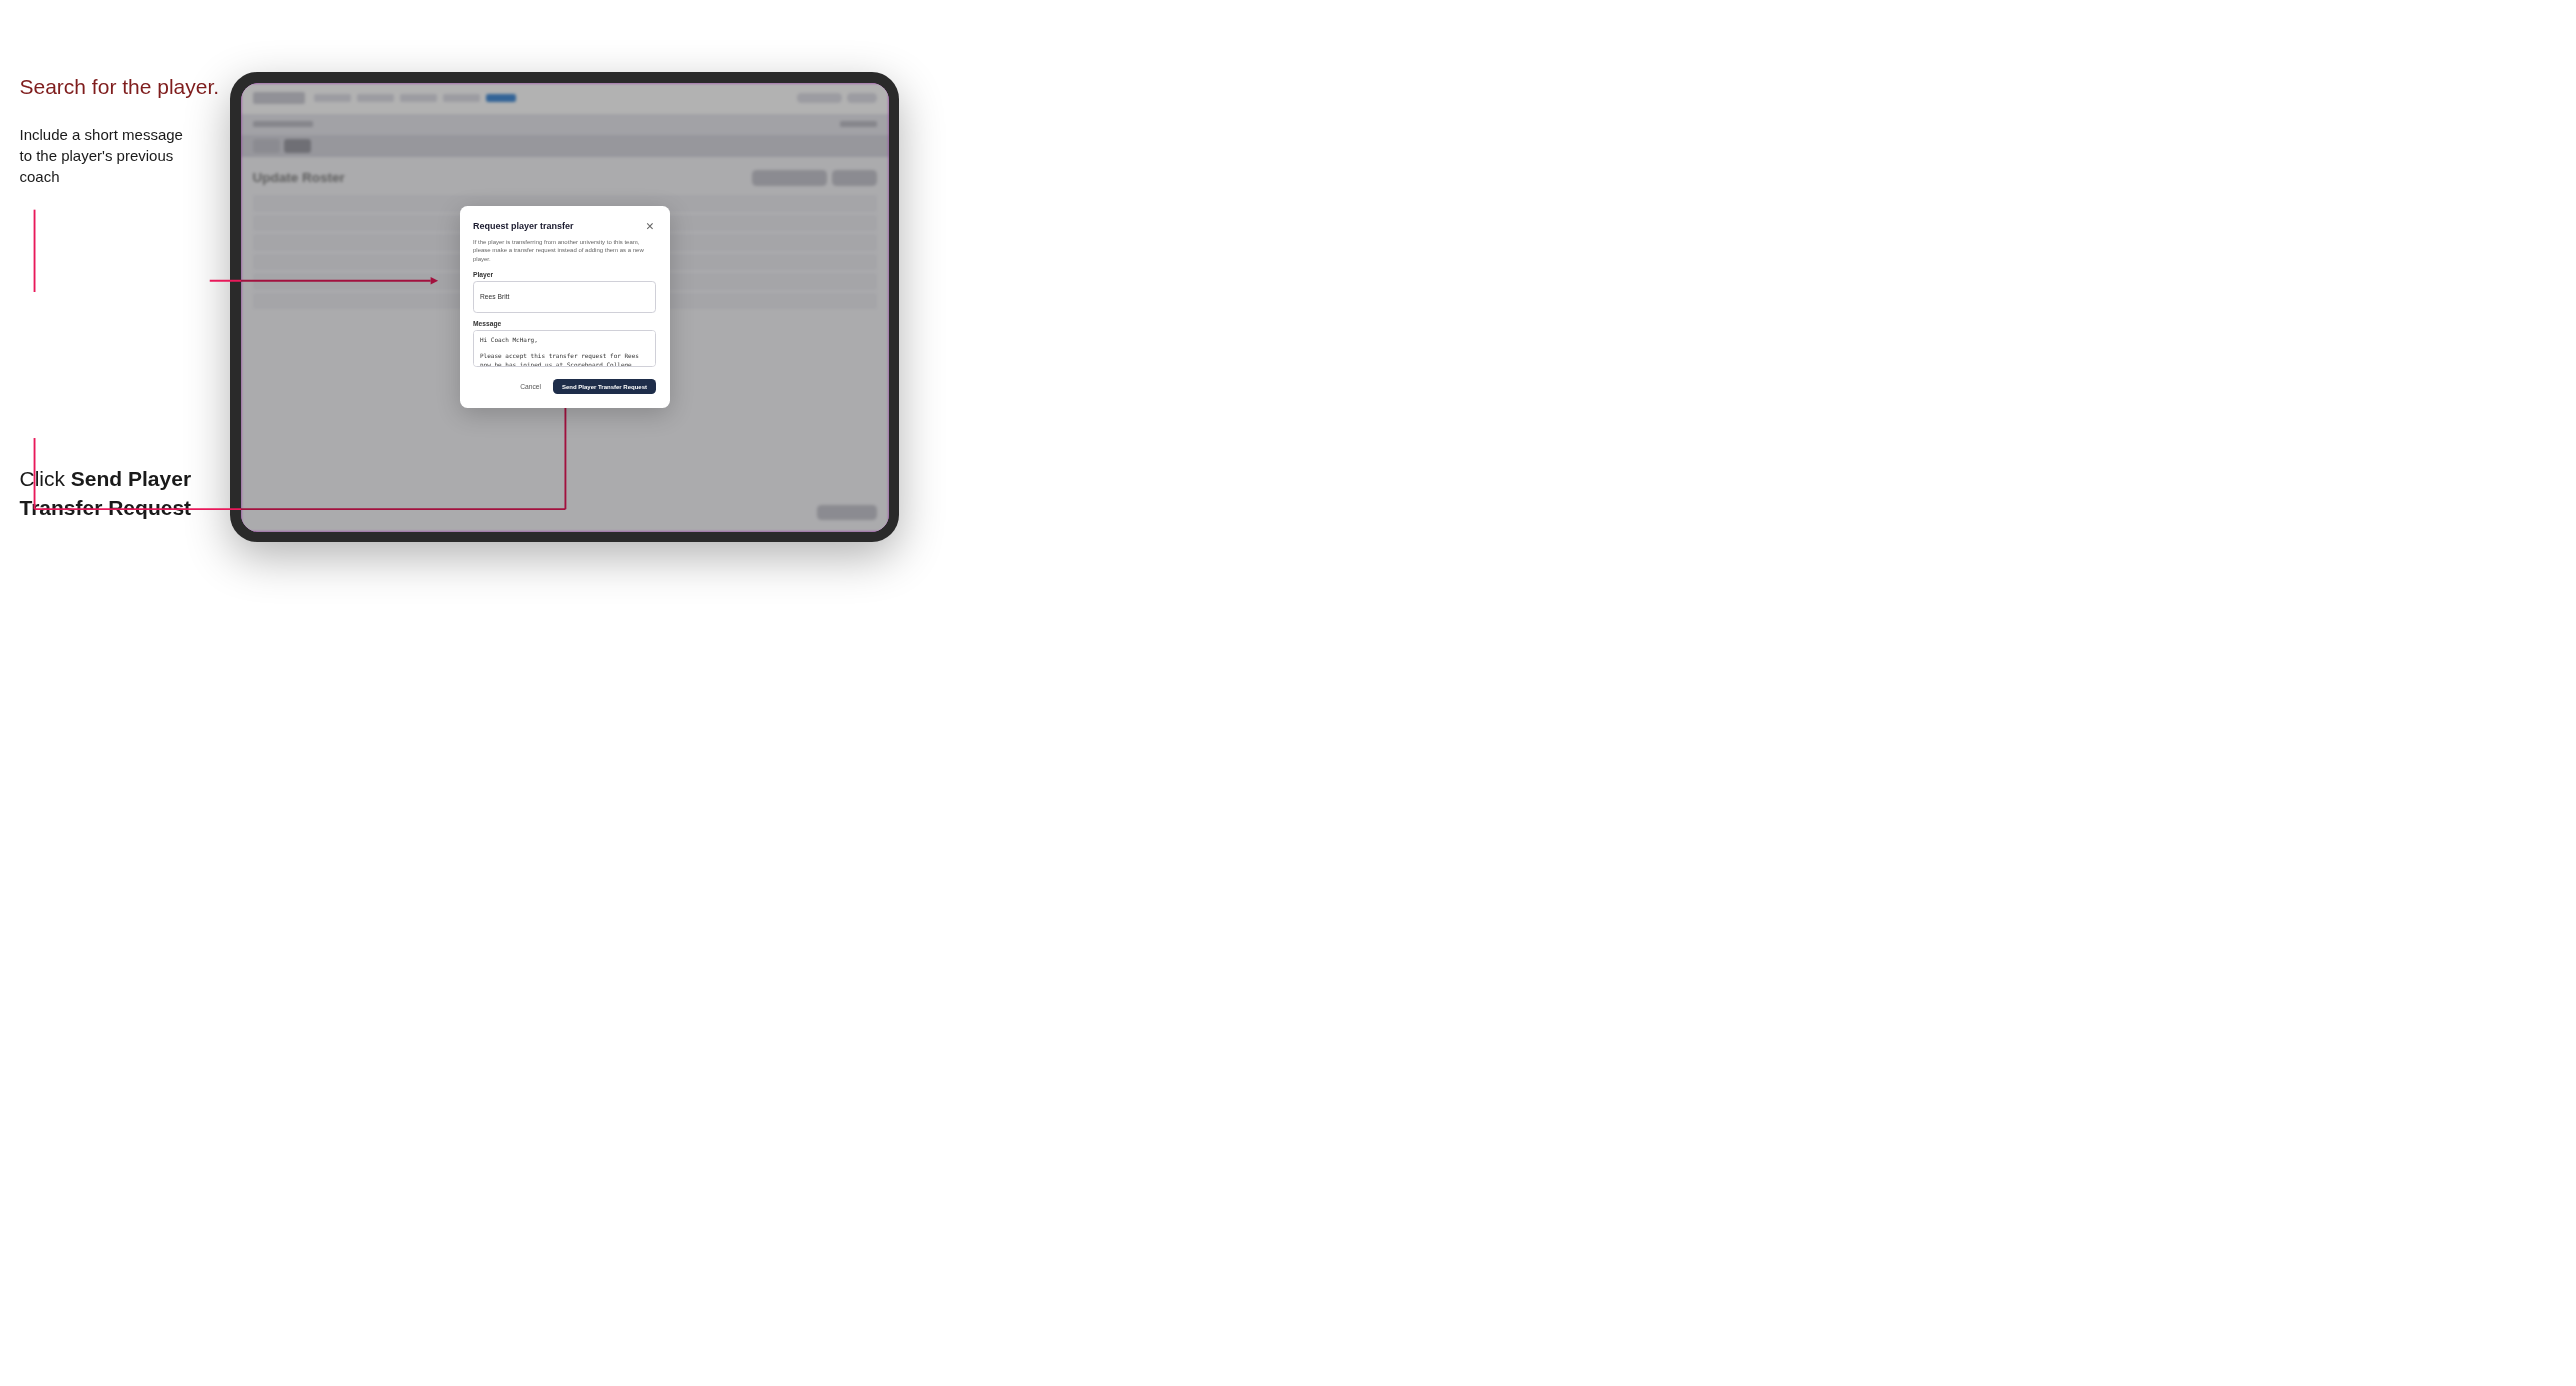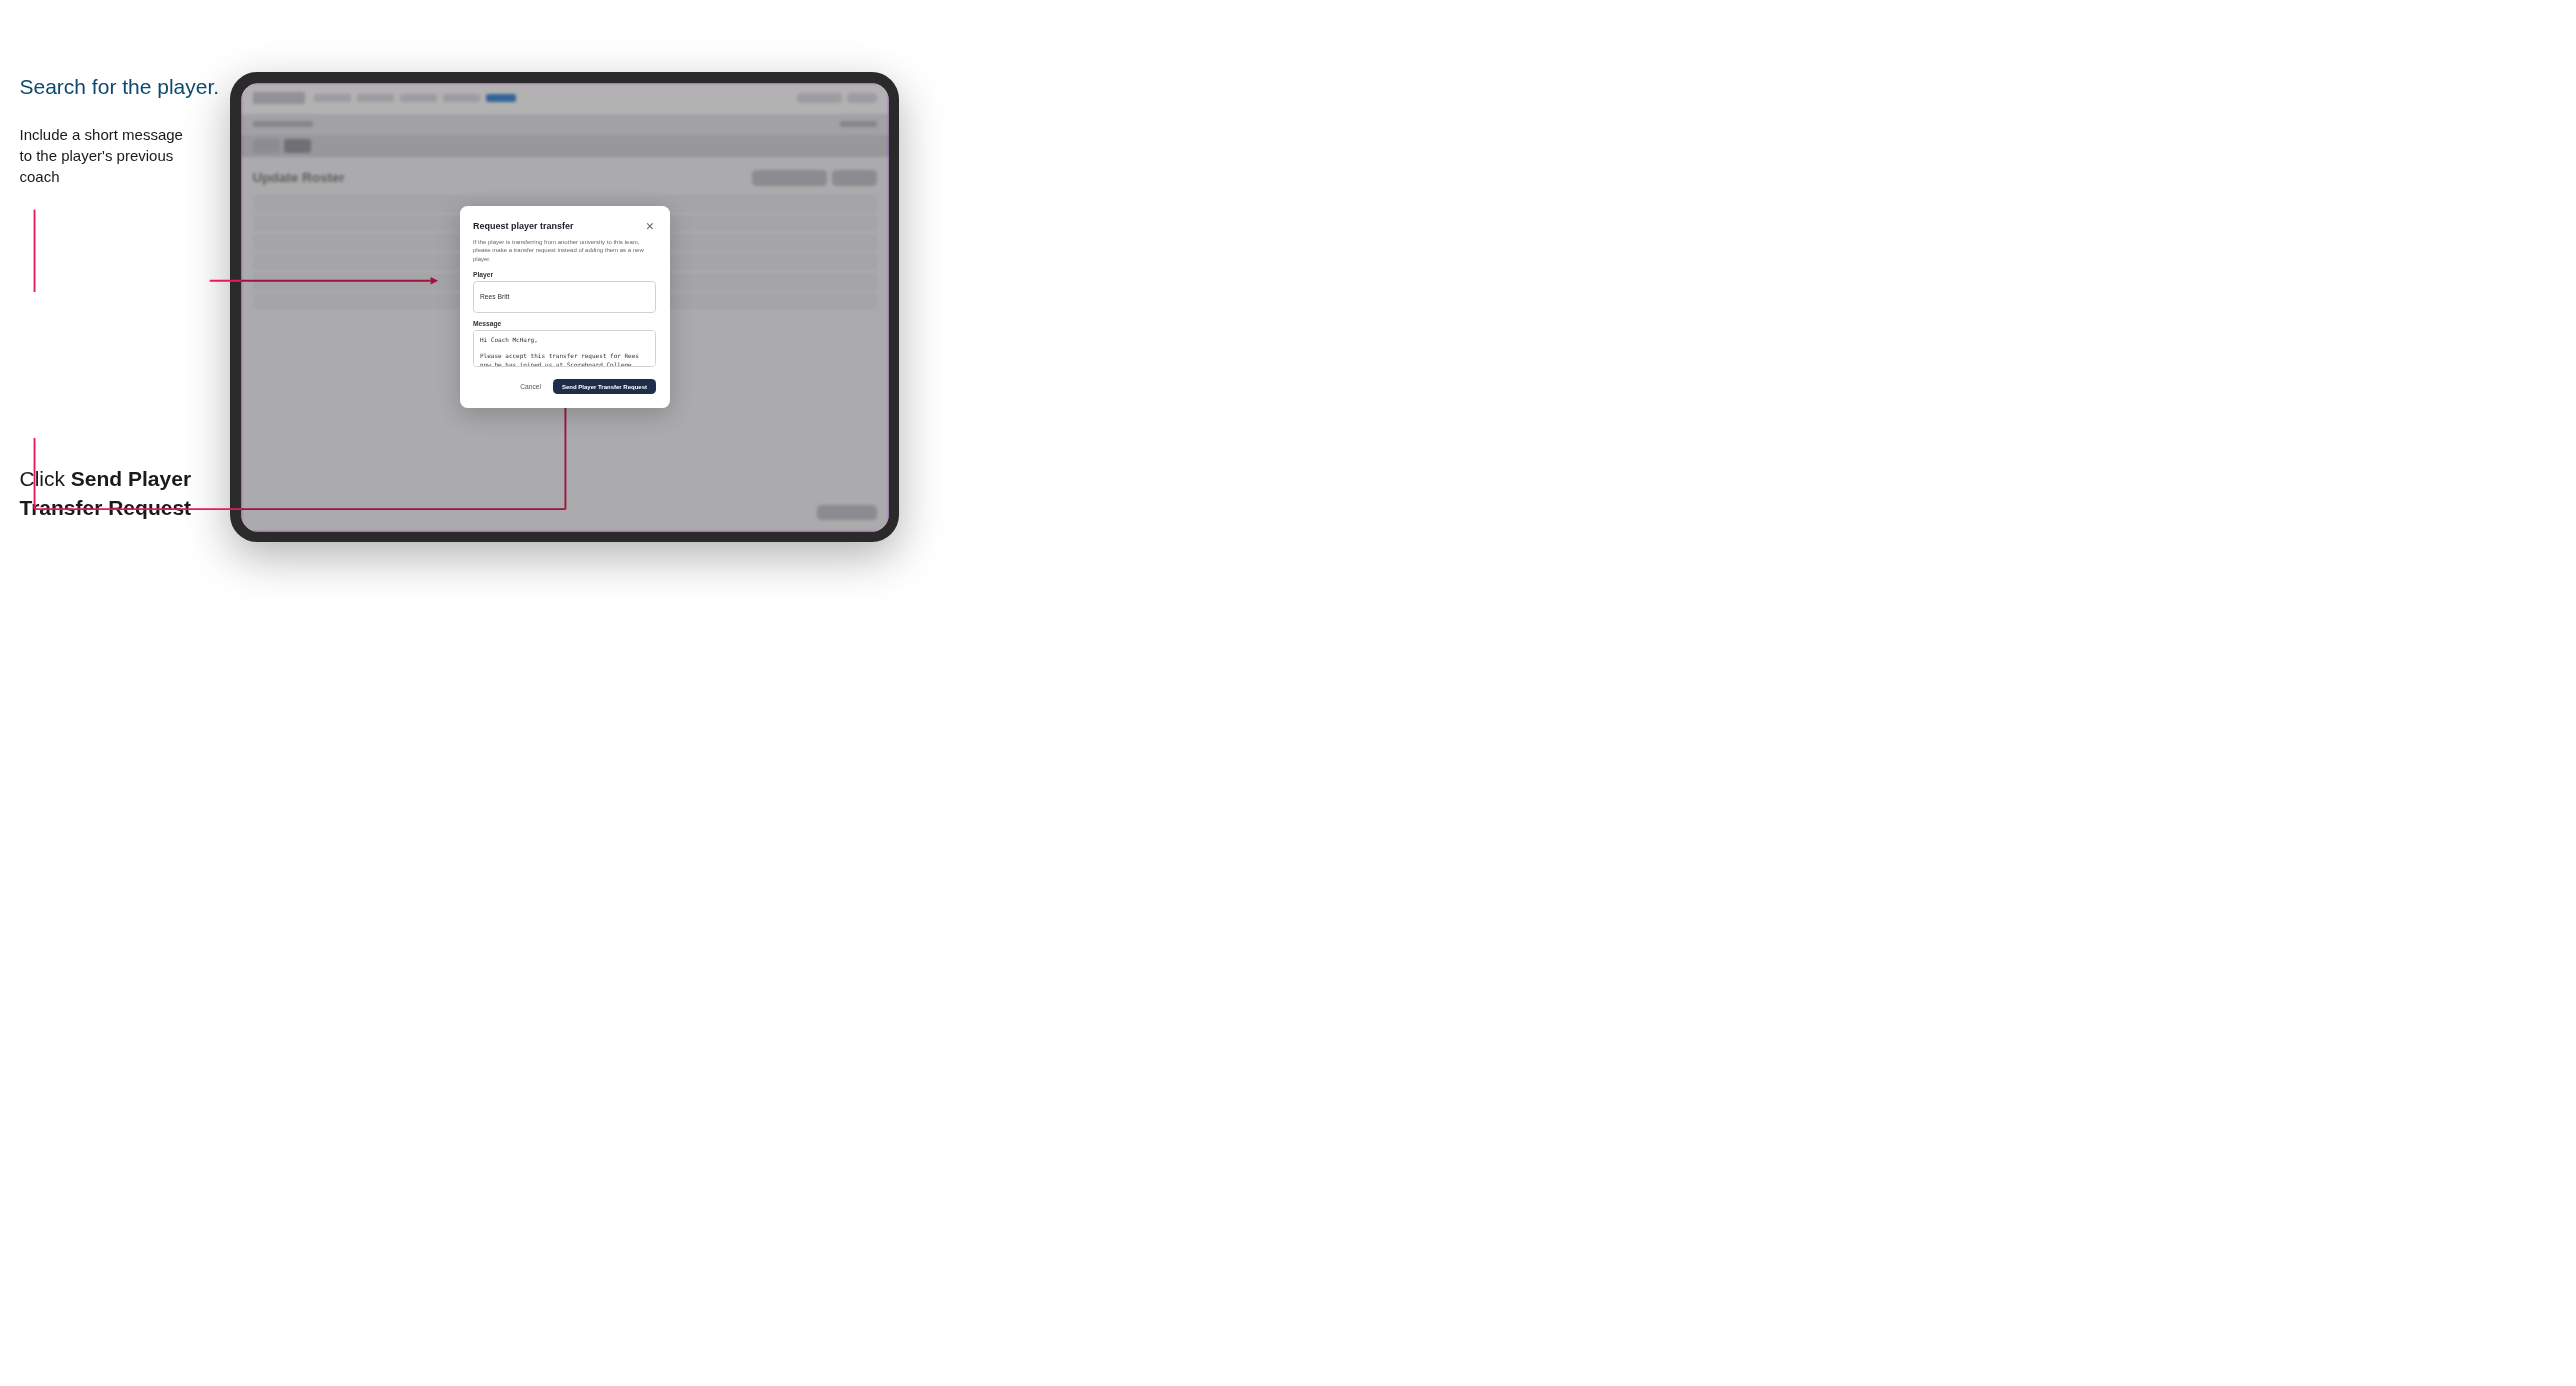--- a/index.html
+++ b/index.html
@@ -11,21 +11,21 @@
       position: relative;
       overflow: hidden;
     }
 
     
     .annotation-search {
       position: absolute;
       left: 19.5px;
       top: 72px;
       font-size: 21px;
-      color: #0c4a6e;
+      color: #7f1d1d;
       line-height: 1.4;
     }
 
     .annotation-message {
       position: absolute;
       left: 19.5px;
       top: 124px;
       font-size: 15px;
       color: #1a1a1a;
       line-height: 1.4;

